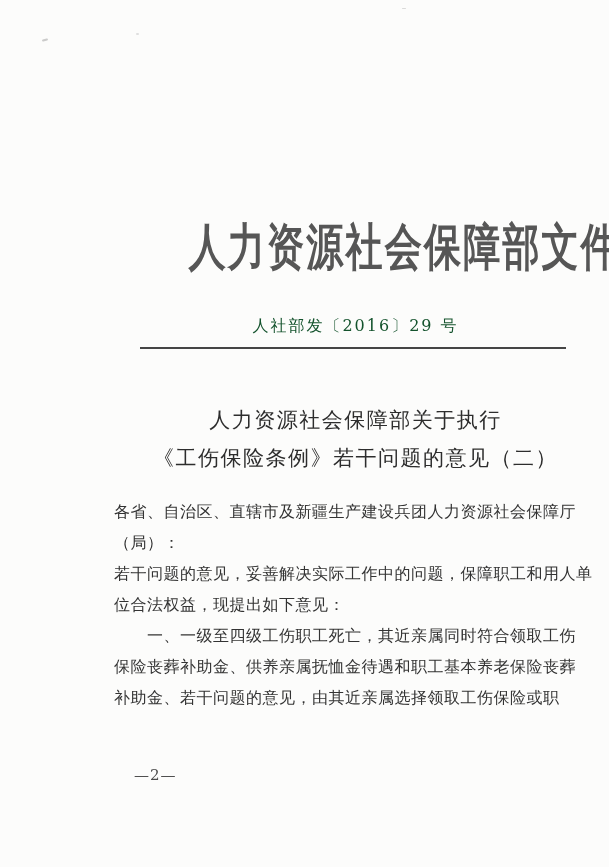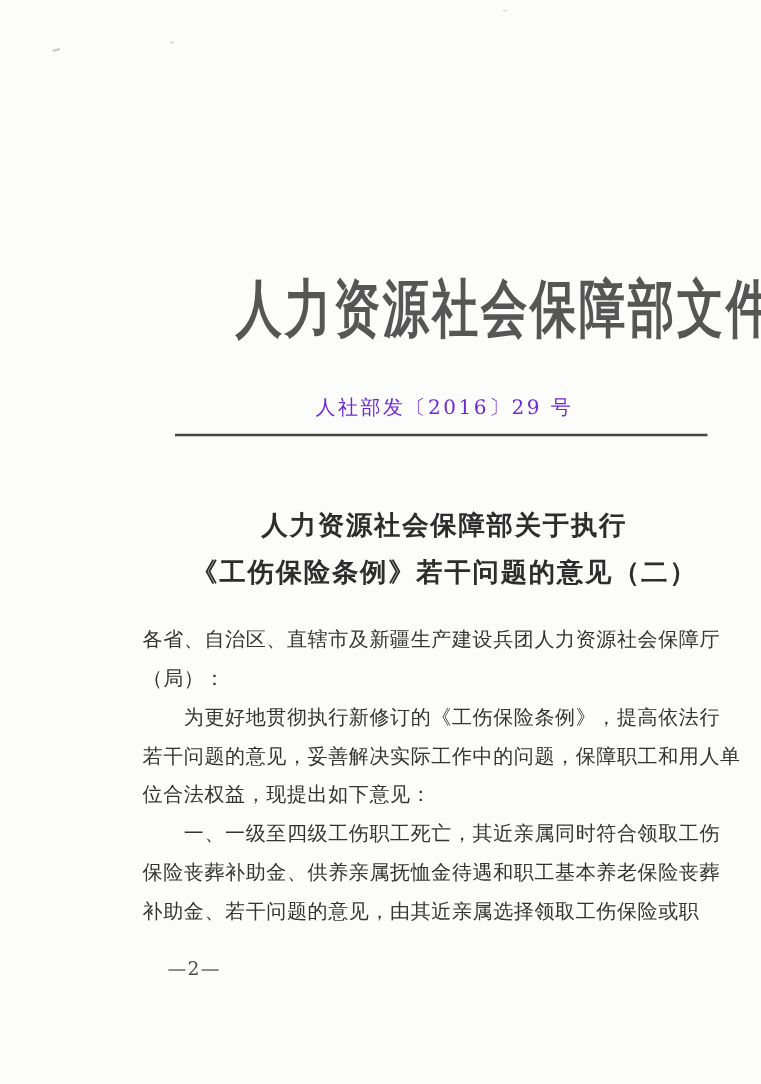--- a/index.html
+++ b/index.html
@@ -44,38 +44,38 @@
     letter-spacing: 3px;
   }
   .doc-number {
     position: absolute;
     top: 314px;
     left: 130px;
     right: 28px;
     text-align: center;
     font-size: 16px;
     line-height: 24px;
-    color: #6d28d9;
+    color: #14532d;
     letter-spacing: 2px;
   }
   .rule {
     position: absolute;
     top: 347px;
     left: 140px;
     width: 426px;
     height: 2px;
     background: #454545;
   }
   .title-block {
     position: absolute;
     top: 401px;
     left: 130px;
     right: 28px;
     text-align: center;
-    font-weight: bold;
+    font-weight: normal;
     color: #2d2d2d;
   }
   .title-line {
     font-size: 21px;
     line-height: 38px;
     letter-spacing: 1.5px;
     white-space: nowrap;
   }
   .body-block {
     position: absolute;
@@ -113,21 +113,20 @@
   <div class="rule"></div>
 
   <div class="title-block">
     <div class="title-line">人力资源社会保障部关于执行</div>
     <div class="title-line">《工伤保险条例》若干问题的意见（二）</div>
   </div>
 
   <div class="body-block">
     <div class="body-line">各省、自治区、直辖市及新疆生产建设兵团人力资源社会保障厅</div>
     <div class="body-line">（局）：</div>
-    <div class="body-line indent">为更好地贯彻执行新修订的《工伤保险条例》，提高依法行</div>
     <div class="body-line">若干问题的意见，妥善解决实际工作中的问题，保障职工和用人单</div>
     <div class="body-line">位合法权益，现提出如下意见：</div>
     <div class="body-line indent">一、一级至四级工伤职工死亡，其近亲属同时符合领取工伤</div>
     <div class="body-line">保险丧葬补助金、供养亲属抚恤金待遇和职工基本养老保险丧葬</div>
     <div class="body-line">补助金、若干问题的意见，由其近亲属选择领取工伤保险或职</div>
   </div>
 
   <div class="page-number">—2—</div>
 </div>
 

